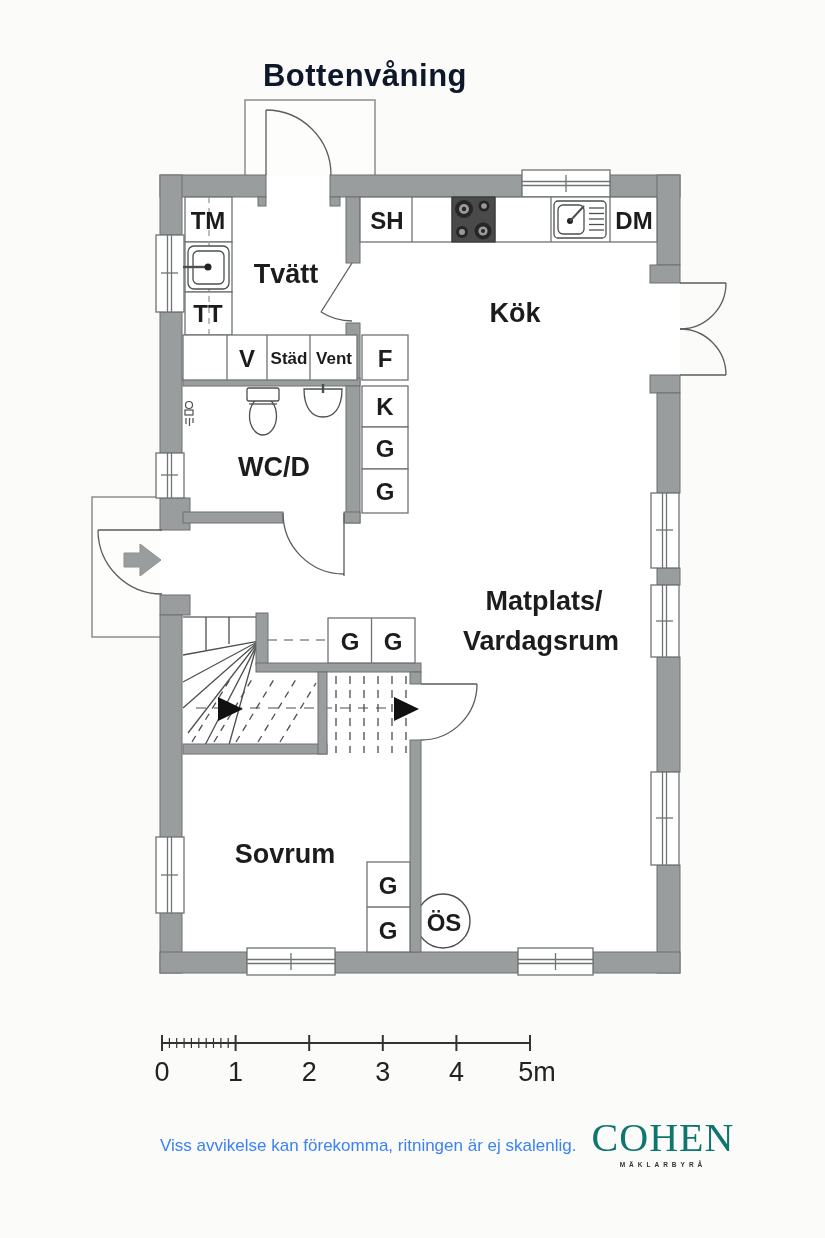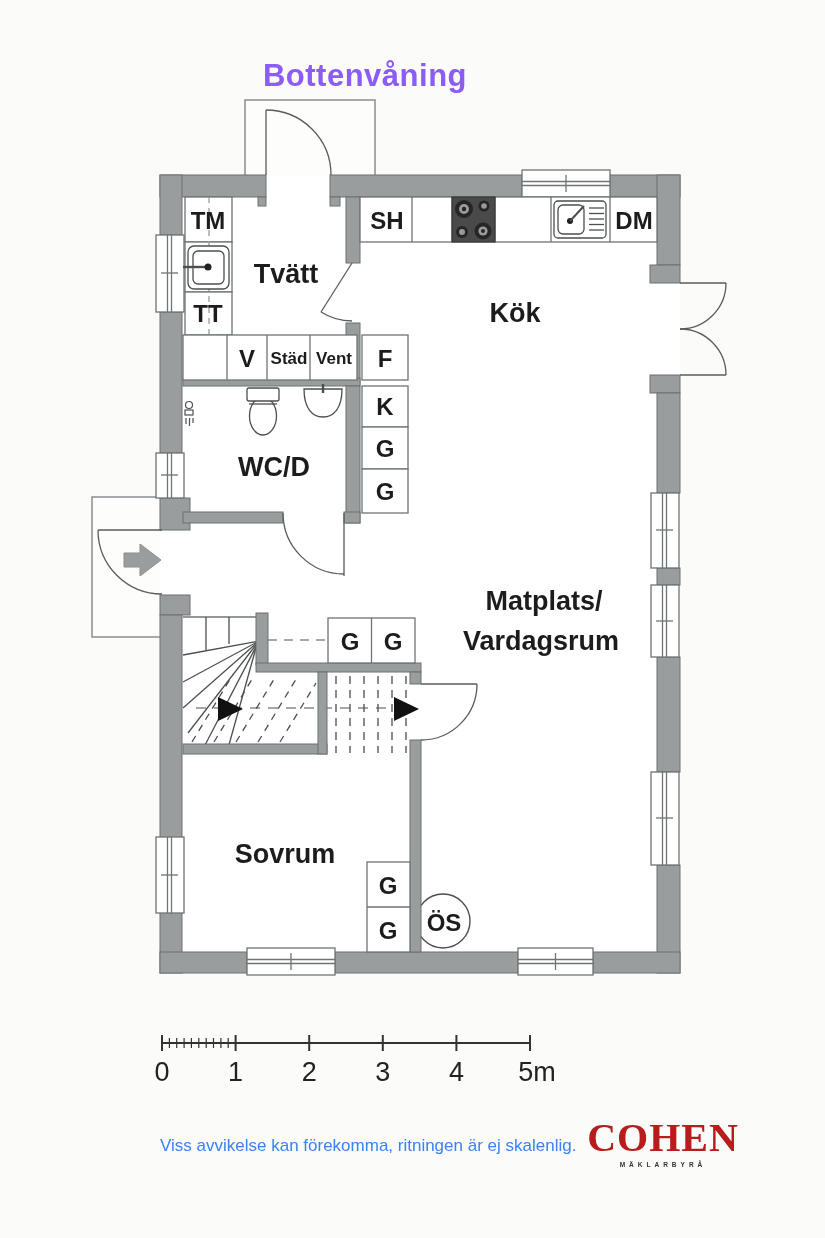--- a/index.html
+++ b/index.html
@@ -7,21 +7,21 @@
     width:825px;height:1238px;
     background:#fbfbf9;
     font-family:"Liberation Sans", sans-serif;
     color:#1c1c1c;
     position:relative;
     overflow:hidden;
   }
   .page-title{
     position:absolute;top:58px;left:0;width:730px;
     text-align:center;
-    font-size:31px;font-weight:600;color:#8b5cf6;
+    font-size:31px;font-weight:600;color:#0f172a;
     letter-spacing:0.5px;
   }
   svg{position:absolute;top:0;left:0;}
   svg text{
     font-family:"Liberation Sans", sans-serif;
     fill:#1c1c1c;
   }
   .room-label{font-size:27px;font-weight:600;}
   .fix-label{font-size:24px;font-weight:600;}
   .fix-label-sm{font-size:17px;font-weight:600;}
@@ -29,21 +29,21 @@
   .footer-disclaimer{
     position:absolute;left:160px;top:1136px;
     font-size:17px;color:#3b82f6;
   }
   .brand{
     position:absolute;left:583px;top:1118px;width:160px;
     text-align:center;
   }
   .brand-name{
     font-family:"Liberation Serif", serif;
-    font-size:40px;font-weight:700;color:#b91c1c;
+    font-size:40px;font-weight:400;color:#0f766e;
     letter-spacing:1px;line-height:1;
   }
   .brand-sub{
     font-size:6.5px;color:#333;letter-spacing:4px;
     margin-top:3px;font-weight:600;
   }
 </style>
 </head>
 <body>
 

